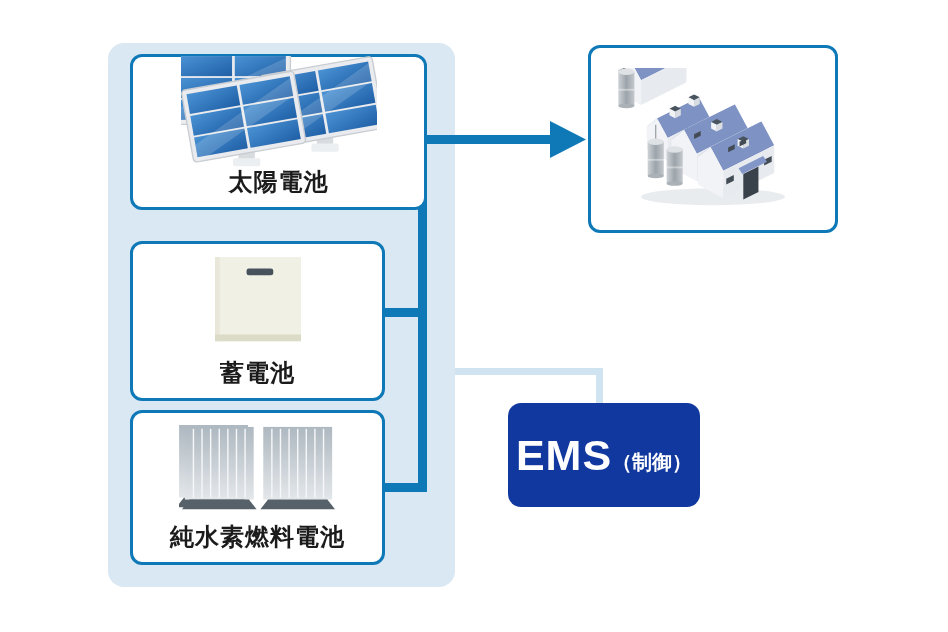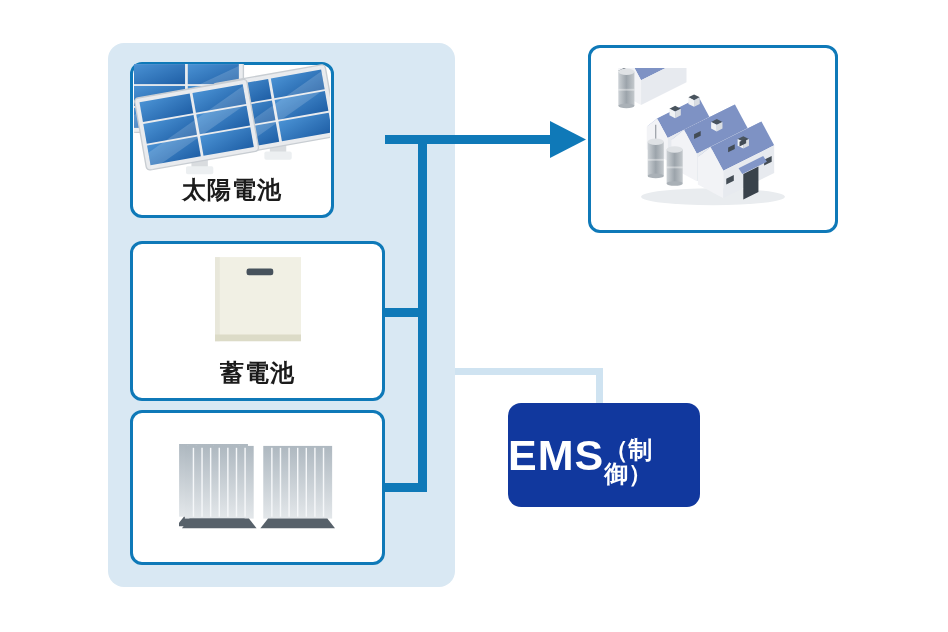--- a/index.html
+++ b/index.html
@@ -15,32 +15,32 @@
   .node {
     position:absolute; box-sizing:border-box; background:var(--box-bg);
     border:3px solid var(--accent); border-radius:12px; z-index:2;
     display:flex; flex-direction:column; align-items:center;
   }
   .node .icon-wrap { flex:1 1 auto; min-height:0; display:flex; align-items:center; justify-content:center; }
   .box-label {
     flex:0 0 auto; font-weight:bold; font-size:24px; line-height:1;
     color:var(--text); letter-spacing:1px; padding-bottom:13px; white-space:nowrap;
   }
-  #box-solar   { left:130px; top:62px;  width:204px; height:156px;justify-content:space-between; }
+  #box-solar   { left:130px; top:54px;  width:297px; height:156px;justify-content:space-between; }
   #box-battery { left:130px; top:241px; width:255px; height:160px; }
   #box-fuel    { left:130px; top:410px; width:255px; height:155px; }
   #box-factory { left:588px; top:45px;  width:250px; height:188px; }
   .ems {
     position:absolute; left:508px; top:403px; width:192px; height:104px;
     background:var(--ems-bg); border-radius:13px; z-index:2;
     display:flex; flex-direction:row; align-items:center; justify-content:center;
     color:var(--ems-text);
   }
   .ems-title { font-size:43px; font-weight:bold; line-height:1; letter-spacing:1px; }
-  .ems-sub   { font-size:24px; font-weight:bold; line-height:1; margin-top:14px;font-family:Liberation Serif, serif; }
+  .ems-sub   { font-size:20px; font-weight:bold; line-height:1; margin-top:14px;font-family:Liberation Serif, serif; }
 </style>
 </head>
 <body>
 
 <div>
 
   <div class="panel"></div>
 
   <svg class="connectors" width="948" height="632" viewBox="0 0 948 632">
 
@@ -121,20 +121,21 @@
             <line x1="45" y1="2" x2="45" y2="74"></line>
               <line x1="54" y1="2" x2="54" y2="74"></line>
             <line x1="63" y1="2" x2="63" y2="74"></line>
           </g>
           <polygon points="-3,86 5,76 67,76 75,86" fill="#57616a"></polygon>
         </g>
         <use href="#fc" transform="translate(6,2)"></use>
         <use href="#fc" transform="translate(88,2)"></use>
       </svg>
     </div>
+    <div class="box-label">純水素燃料電池</div>
   </div>
 
   <div class="node" id="box-factory">
     <div class="icon-wrap">
       <svg width="190" height="142" viewBox="0 0 200 150">
         <defs>
           <linearGradient id="sg" x1="0" y1="0" x2="1" y2="0">
             <stop offset="0" stop-color="#cdd2d6"></stop>
               <stop offset="0.5" stop-color="#9ca4ab"></stop>
               <stop offset="1" stop-color="#c4c9cd"></stop>

